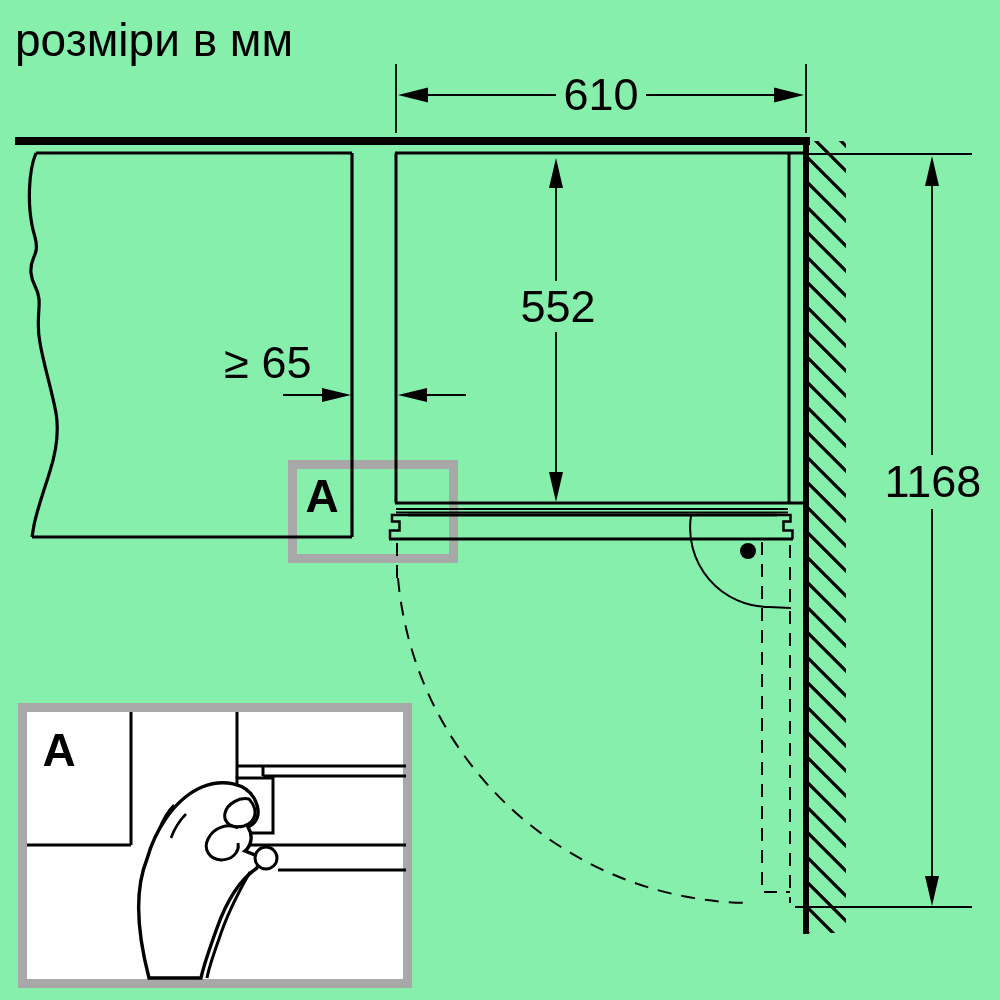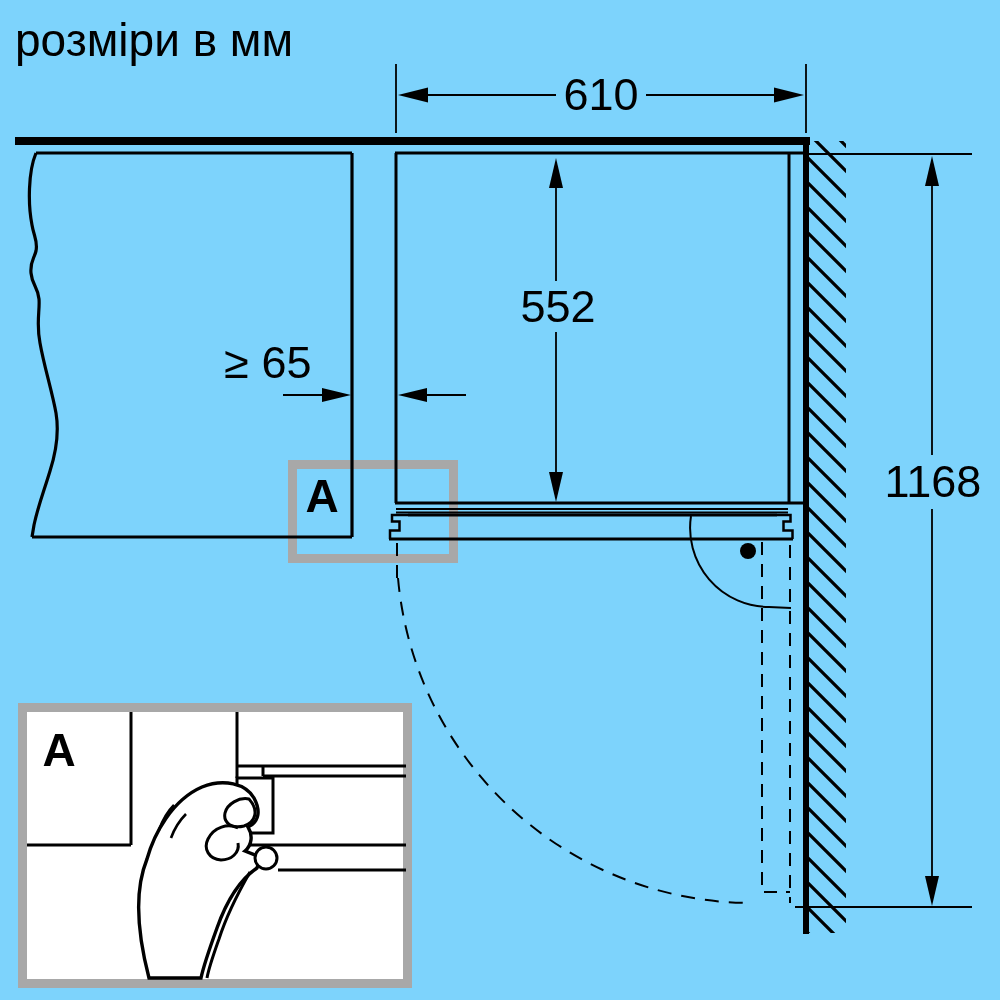--- a/index.html
+++ b/index.html
@@ -1,16 +1,16 @@
 <!DOCTYPE html>
 <html><head>
 <meta charset="utf-8">
 <style>
   html,body{margin:0;padding:0;background:#fff;}
-  #stage{position:relative;width:1000px;height:1000px;background:#7dd3fc;overflow:hidden;
+  #stage{position:relative;width:1000px;height:1000px;background:#86efac;overflow:hidden;
          font-family:"Liberation Sans", sans-serif;}
   svg{position:absolute;left:0;top:0;}
   text{font-family:"Liberation Sans", sans-serif;fill:#000;}
   .dim-text{font-size:45px;}
   .title-text{font-size:46px;}
   .detail-label{font-size:46px;font-weight:bold;}
 </style>
 </head>
 <body>
 

